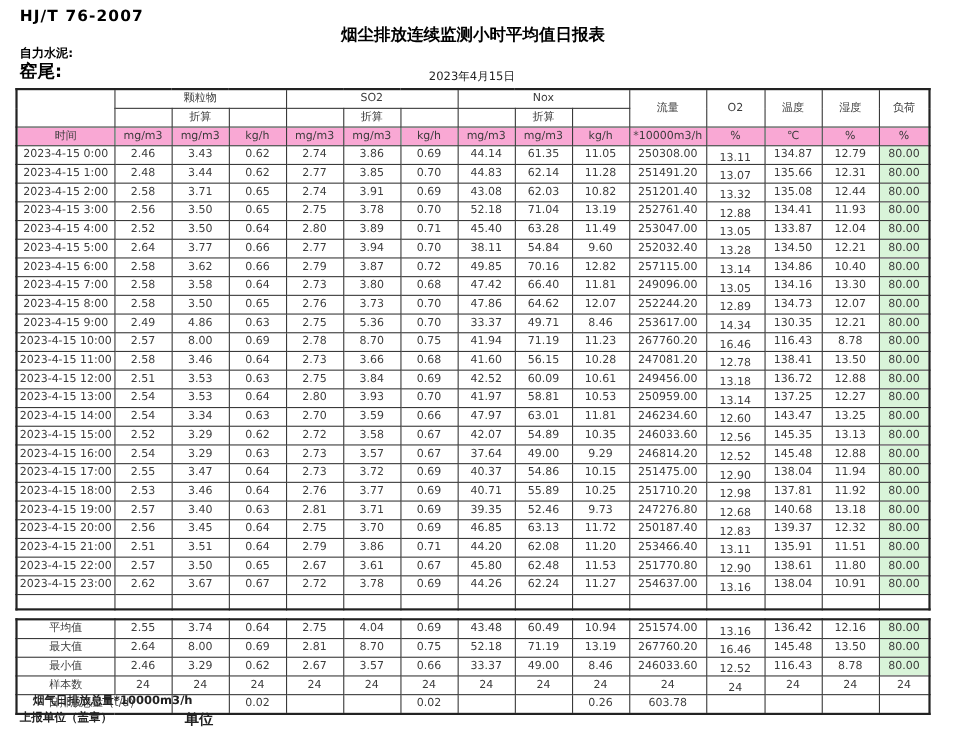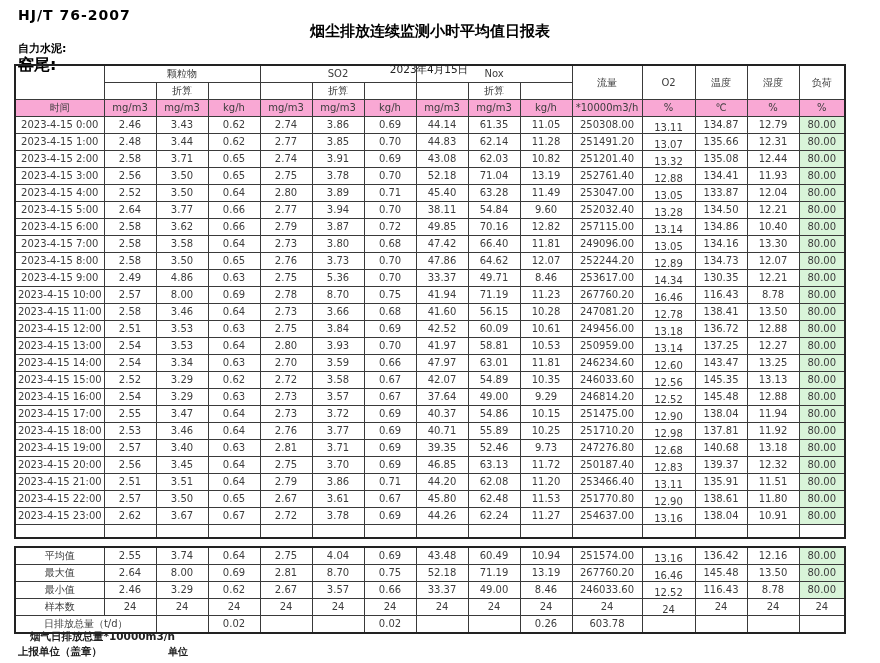--- a/index.html
+++ b/index.html
@@ -5,37 +5,37 @@
   html,body{margin:0;padding:0;}
   body{
     width:880px;height:663px;background:#ffffff;position:relative;
     font-family:"DejaVu Sans", sans-serif;color:#000;
   }
   .standard{position:absolute;top:7px;left:18px;font-size:14px;font-weight:bold;letter-spacing:1px;}
   .title{position:absolute;top:22px;left:14px;width:832px;text-align:center;font-size:15px;font-weight:bold;}
   .company{position:absolute;top:41px;left:18px;font-size:11px;font-weight:bold;}
   .location{position:absolute;top:55px;left:18px;font-size:16px;font-weight:bold;}
   .date{position:absolute;top:63px;left:14px;width:830px;text-align:center;font-size:10.5px;color:#222;}
-  .table-wrap{position:absolute;top:64px;left:14px;}
+  .table-wrap{position:absolute;top:80px;left:14px;}
   table.tbl{border-collapse:collapse;table-layout:fixed;width:832px;border:2px solid #222;}
   table.tbl td{
     border:1px solid #3a3a3a;font-size:10px;color:#3c3c3c;text-align:center;
     height:16px;padding:0 1px;line-height:1.15;white-space:nowrap;overflow:hidden;
   }
   thead td{color:#1d1d1d;}
   tr.h3 td{background:#f9a8d4;}
   td.load{background:#d9f4d9;}
   td.o2low{vertical-align:bottom;padding-bottom:1px;margin-top:12px;}
   tr.spacer-row td{height:12px;}
   .tbl-gap{height:7px;}
   td.sum-label{color:#2e2e2e;}
   td.daily-label{text-align:left;padding-left:4px;margin-top:32px;}
   .footer-line1{position:absolute;top:630px;left:30px;font-size:10.5px;font-weight:bold;color:#222;}
   .footer-line2-left{position:absolute;top:645px;left:18px;font-size:10.5px;font-weight:bold;color:#222;}
-  .footer-line2-right{position:absolute;top:645px;left:168px;font-size:10px;font-weight:bold;color:#222;}
+  .footer-line2-right{position:absolute;top:645px;left:168px;font-size:13px;font-weight:bold;color:#222;}
 </style>
 </head>
 <body>
 
 <div class="standard">HJ/T  76-2007</div>
 <div class="title">烟尘排放连续监测小时平均值日报表</div>
 <div class="company">自力水泥:</div>
 <div class="location">窑尾:</div>
 <div class="date">2023年4月15日</div>
 

